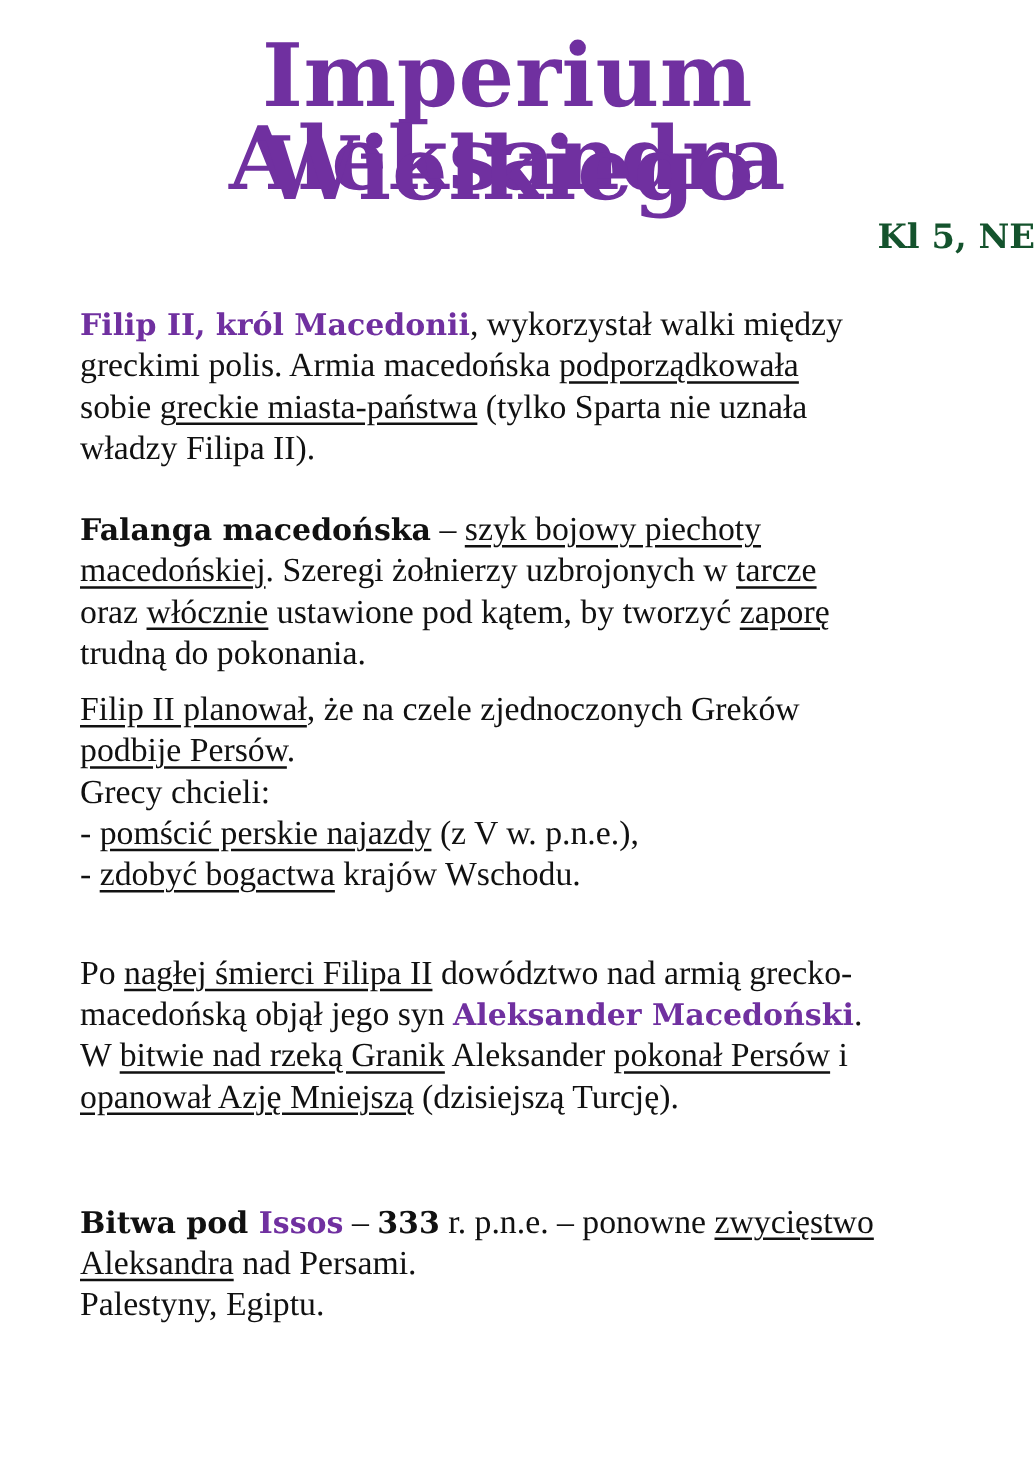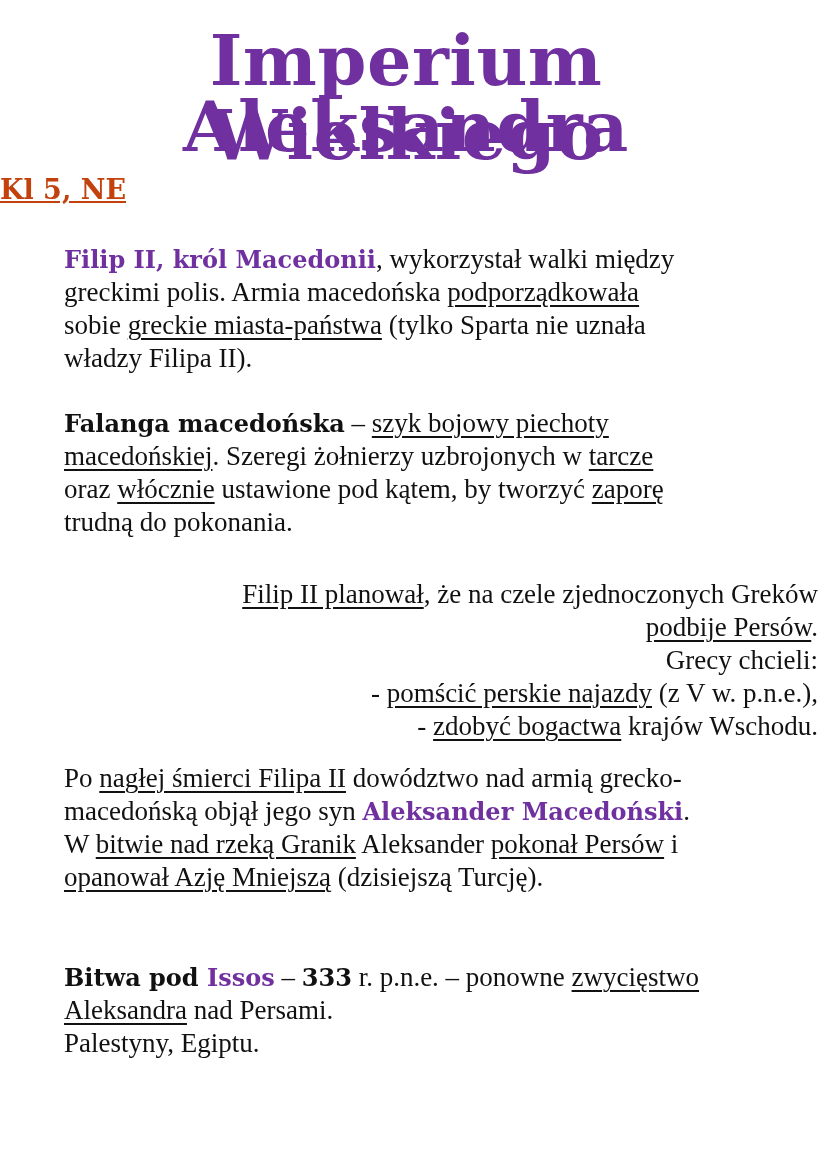--- a/index.html
+++ b/index.html
@@ -10,37 +10,36 @@
     }
     .page { position: relative; width: 828px; height: 1171px; }
     .title {
       position: absolute; left: 0; width: 812px; text-align: center;
       font-family: "DejaVu Serif", serif; font-weight: bold;
       color: #7030a0; font-size: 70px; line-height: 66px; letter-spacing: 0.5px;
     }
     .title.l1 { top: 28px; }
     .title.l2 { top: 102px; }
     .subtitle {
-      position: absolute; left: 0; width: 828px; top: 172px; text-align: left;
+      position: absolute; left: 0; width: 828px; top: 172px; text-align: right;
       font-family: "DejaVu Serif", serif; font-weight: bold; font-size: 27px; line-height: 36px;
-      color: #c2410c;
-      text-decoration: underline;
+      color: #14532d;
     }
     .para {
       position: absolute; left: 28px; width: 790px;
       font-family: "Liberation Serif", "DejaVu Serif", serif;
       font-size: 27px; line-height: 33px; color: #111;
     }
     .line { white-space: nowrap; height: 33px; margin-left: 36px; }
     .u { text-decoration: underline; text-decoration-thickness: 2px; text-underline-offset: 4px; }
     .b { font-weight: bold; font-family: "DejaVu Serif", serif; font-size: 24px; }
     .p { color: #7030a0; }
     #p1 { top: 243px; }
     #p2 { top: 407px; }
-    #p3 { top: 578px; text-align: right; }
+    #p3 { top: 551px; }
     #p4 { top: 762px; }
     #p5 { top: 961px; }
   </style>
 </head>
 <body>
 
 <div class="page">
 
   <div class="title l1">Imperium Aleksandra</div>
   <div class="title l2">Wielkiego</div>

